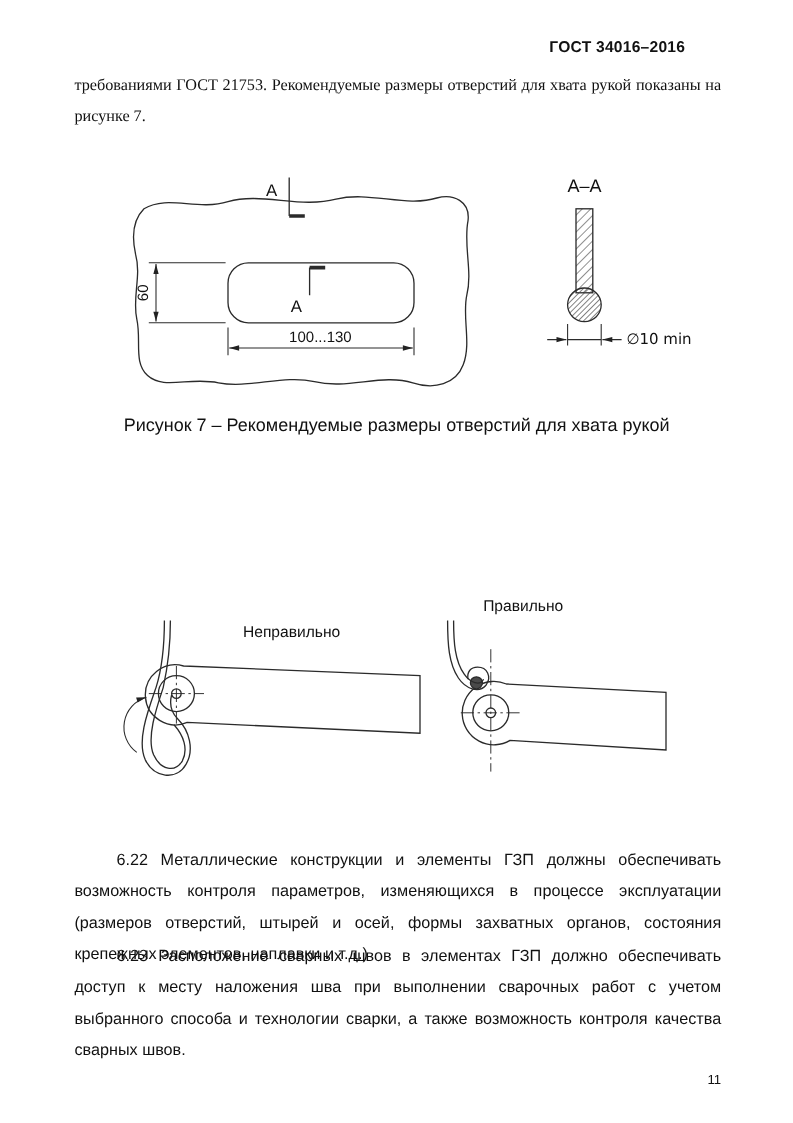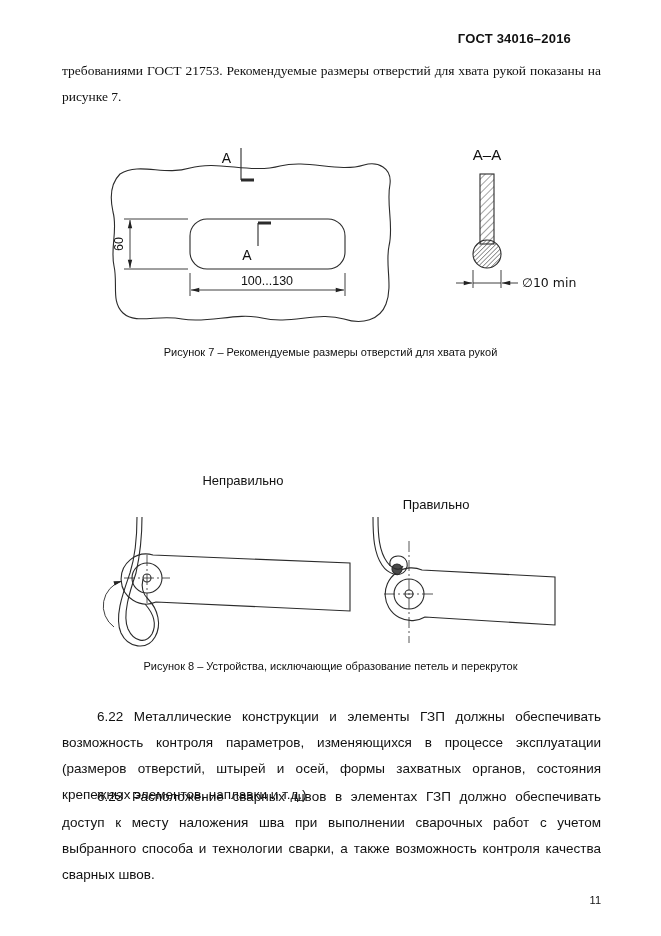--- a/index.html
+++ b/index.html
@@ -3,21 +3,21 @@
 <meta charset="utf-8">
 <style>
   html,body { margin:0; padding:0; background:#ffffff; }
   .page {
     position:relative; width:661px; height:936px; background:#ffffff;
     font-family:"Liberation Sans", sans-serif; color:#111; overflow:hidden;
   }
   .doc-number { position:absolute; top:31px; right:90px; font-size:13px; font-weight:700; letter-spacing:.2px; }
   .para { position:absolute; left:62px; width:539px; font-size:13.5px; line-height:26px; text-align:justify; }
   .indent { text-indent:35px; }
-  .caption { position:absolute; left:0; width:661px; text-align:center; font-size:11px; }
+  .caption { position:absolute; left:0; width:661px; text-align:center; font-size:15px; }
   .fig-label { position:absolute; font-size:13px; text-align:center; }
   .page-number { position:absolute; right:60px; bottom:30px; font-size:11px; }
   .figwrap { position:absolute; }
   svg text { font-family:"Liberation Sans","DejaVu Sans",sans-serif; fill:#111; }
   svg .dv { font-family:"DejaVu Sans",sans-serif; }
 </style>
 </head>
 <body>
 
 <div class="page">
@@ -90,21 +90,21 @@
       <text x="59" y="116" text-anchor="middle" font-size="12.5" transform="rotate(-90 59 112)">60</text>
       <text x="207" y="153" text-anchor="middle" font-size="12.5">100...130</text>
       <text x="427" y="28" text-anchor="middle" font-size="15">A–A</text>
       <text class="dv" x="462" y="155" text-anchor="start" font-size="12.5">∅10 min</text>
     </svg>
   </div>
 
   <div class="caption" style="top:346px;">Рисунок 7 – Рекомендуемые размеры отверстий для хвата рукой</div>
 
 
-  <div class="fig-label" style="left:153px; top:473px; width:180px;">Неправильно</div>
+  <div class="fig-label" style="left:153px; top:519px; width:180px;">Неправильно</div>
   <div class="fig-label" style="left:351px; top:497px; width:170px;">Правильно</div>
 
   <div class="figwrap" style="left:60px; top:515px; width:540px; height:150px;">
     <svg width="540" height="150" viewBox="0 0 540 150">
       <g stroke="#2b2b2b" stroke-width="1.1" fill="none">
 
         <g>
           <path d="M 93,40 L 290,48 L 290,96 L 96,87 A 25 25 0 1 1 93,40 Z"></path>
           <g>
             <circle cx="87" cy="63" r="15"></circle>
@@ -131,20 +131,19 @@
           <g>
             <path d="M 313,2 C 313,22 314,38 322,50 C 328,59 339,63 345,56 C 350,49 346,41 338,41 C 332,41 329,45 330,51"></path>
             <path d="M 318,2 C 318,20 319,36 327,47 C 332,54 340,57 343,51"></path>
           </g>
         </g>
 
       </g>
     </svg>
   </div>
 
-  <div class="caption" style="top:660px;">Рисунок 8 – Устройства, исключающие образование петель и перекруток</div>
 
   <div class="para indent" style="top:704px;">6.22 Металлические конструкции и элементы ГЗП должны обеспечивать возможность контроля параметров, изменяющихся в процессе эксплуатации (размеров отверстий, штырей и осей, формы захватных органов, состояния крепежных элементов, наплавки и т.д.)</div>
   <div class="para indent" style="top:784px;">6.23 Расположение сварных швов в элементах ГЗП должно обеспечивать доступ к месту наложения шва при выполнении сварочных работ с учетом выбранного способа и технологии сварки, а также возможность контроля качества сварных швов.</div>
 
   <div class="page-number">11</div>
 
 </div>
 
 </body></html>

